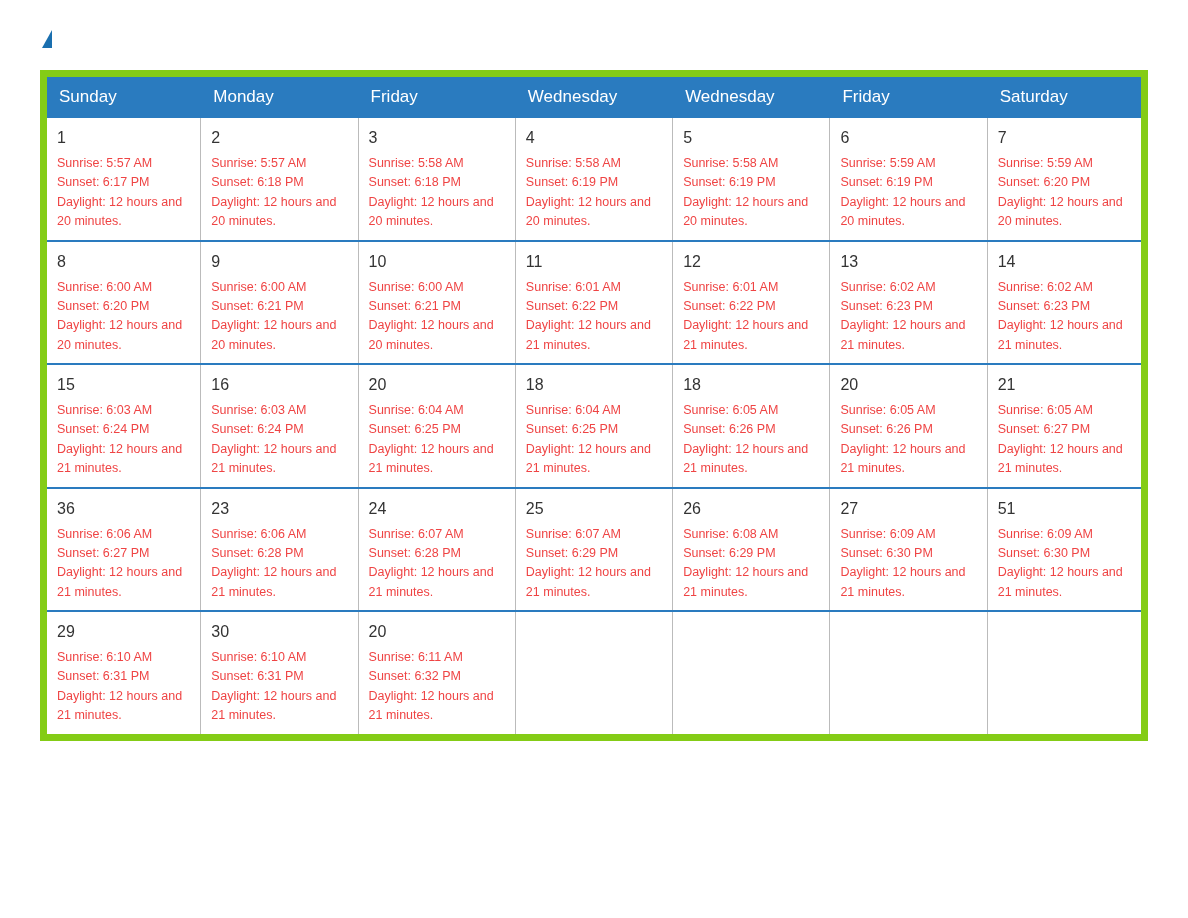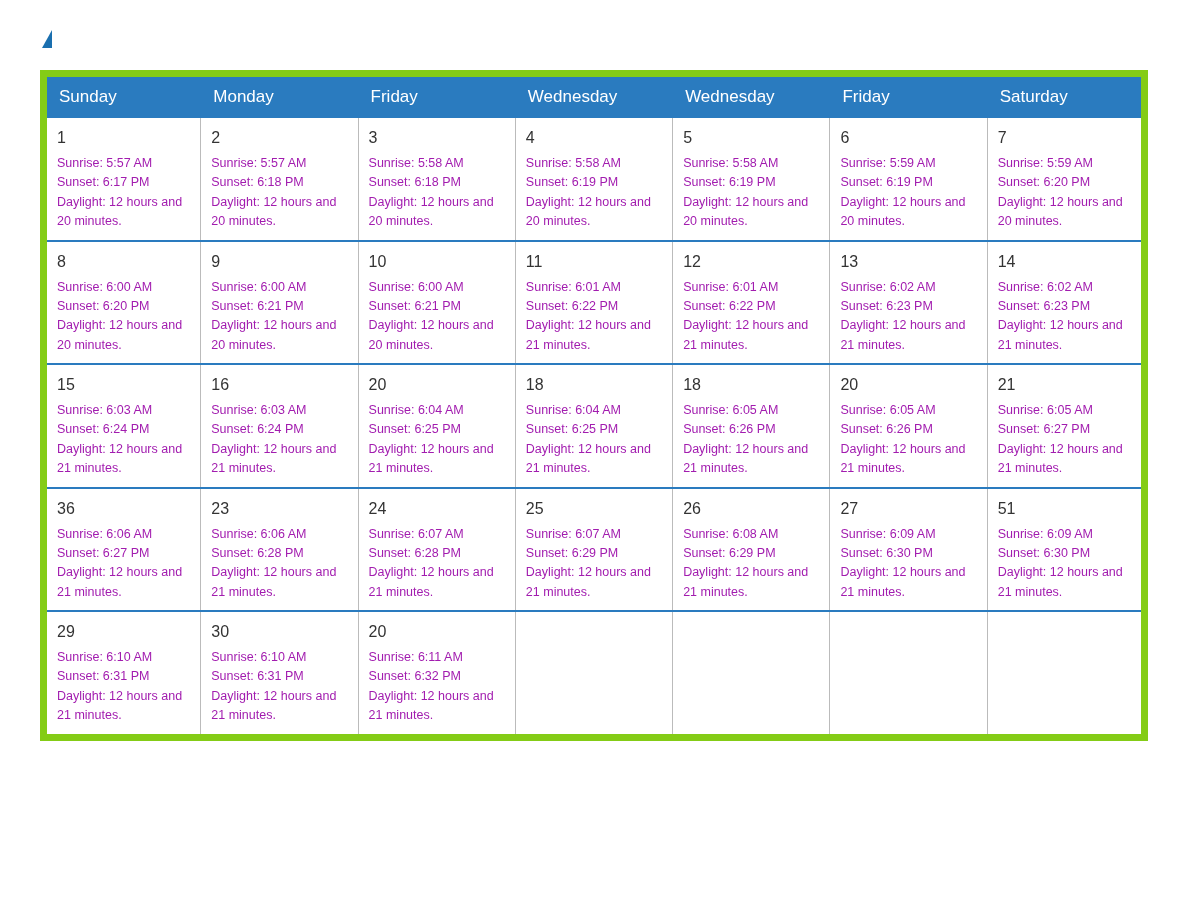--- a/index.html
+++ b/index.html
@@ -85,21 +85,21 @@
     }
     .day-number {
       font-size: 16px;
       font-weight: normal;
       color: #333;
       display: block;
       margin-bottom: 4px;
     }
     .day-info {
       font-size: 12.5px;
-      color: #a21caf;
+      color: #ef4444;
       line-height: 1.55;
     }
     .calendar-table tr:not(:last-child) td {
       border-bottom: 2px solid #2a7bbf;
     }
     .empty-cell {
       background: #fff;
     }
   </style>
 </head>

